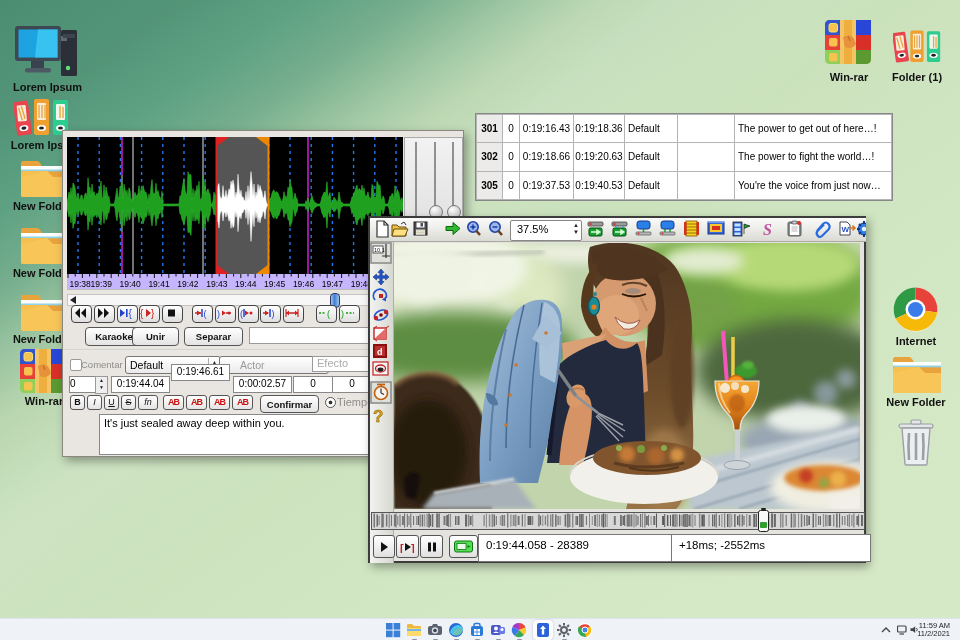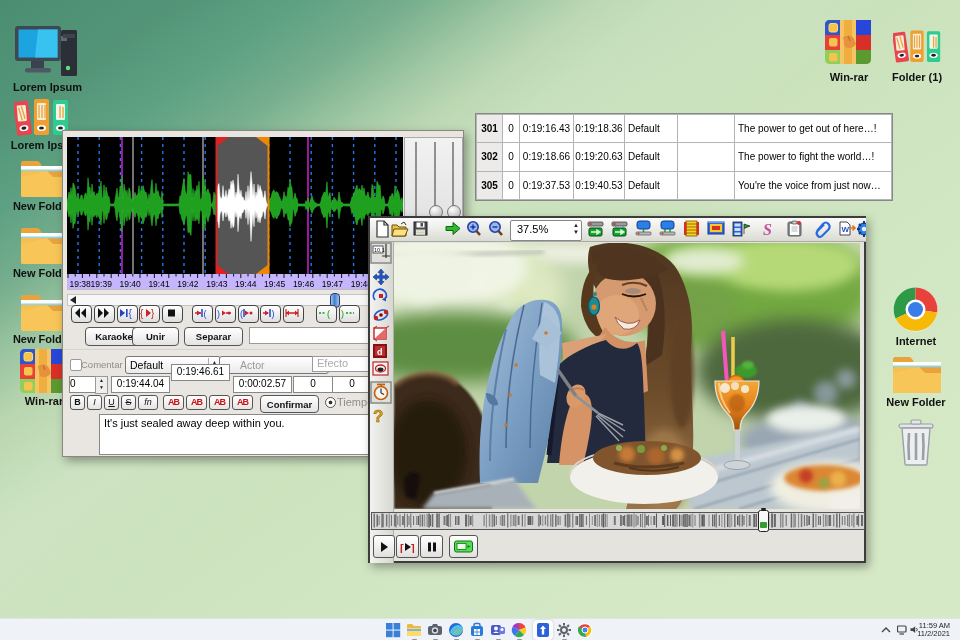--- a/index.html
+++ b/index.html
@@ -1023,20 +1023,22 @@
           <rect x="6" y="1.5" width="3" height="9" fill="#111"></rect>
         </svg>
       </div>
     <div class="vbtn" style="left:79px;top:317px;width:27px;">
         <svg width="19" height="13">
           <rect x="0.5" y="1" width="18" height="11" rx="2" fill="#55dd55" stroke="#117711"></rect>
           <rect x="3" y="3.5" width="9" height="6" fill="#eafaea" stroke="#117711" stroke-width="0.8"></rect>
           <path d="M13.5,5 L16.5,6.5 L13.5,8 Z" fill="#117711"></path>
         </svg>
       </div>
+    <div class="abs" style="left:108px;top:316px;width:193px;height:22px;background:#fff;border:1px solid #777;font-size:11.5px;color:#000;padding:4px 0 0 7px;">0:19:44.058 - 28389</div>
+    <div class="abs" style="left:301px;top:316px;width:191px;height:22px;background:#fff;border:1px solid #777;font-size:11.5px;color:#000;padding:4px 0 0 7px;">+18ms; -2552ms</div>
   </div>
 
   <div id="taskbar">
     <svg class="tbi" style="left:385px;">
         <g fill="#3a80d8">
           <rect x="1" y="1" width="6.6" height="6.6"></rect>
           <rect x="8.6" y="1" width="6.6" height="6.6"></rect>
           <rect x="1" y="8.6" width="6.6" height="6.6"></rect>
           <rect x="8.6" y="8.6" width="6.6" height="6.6"></rect>
         </g>

